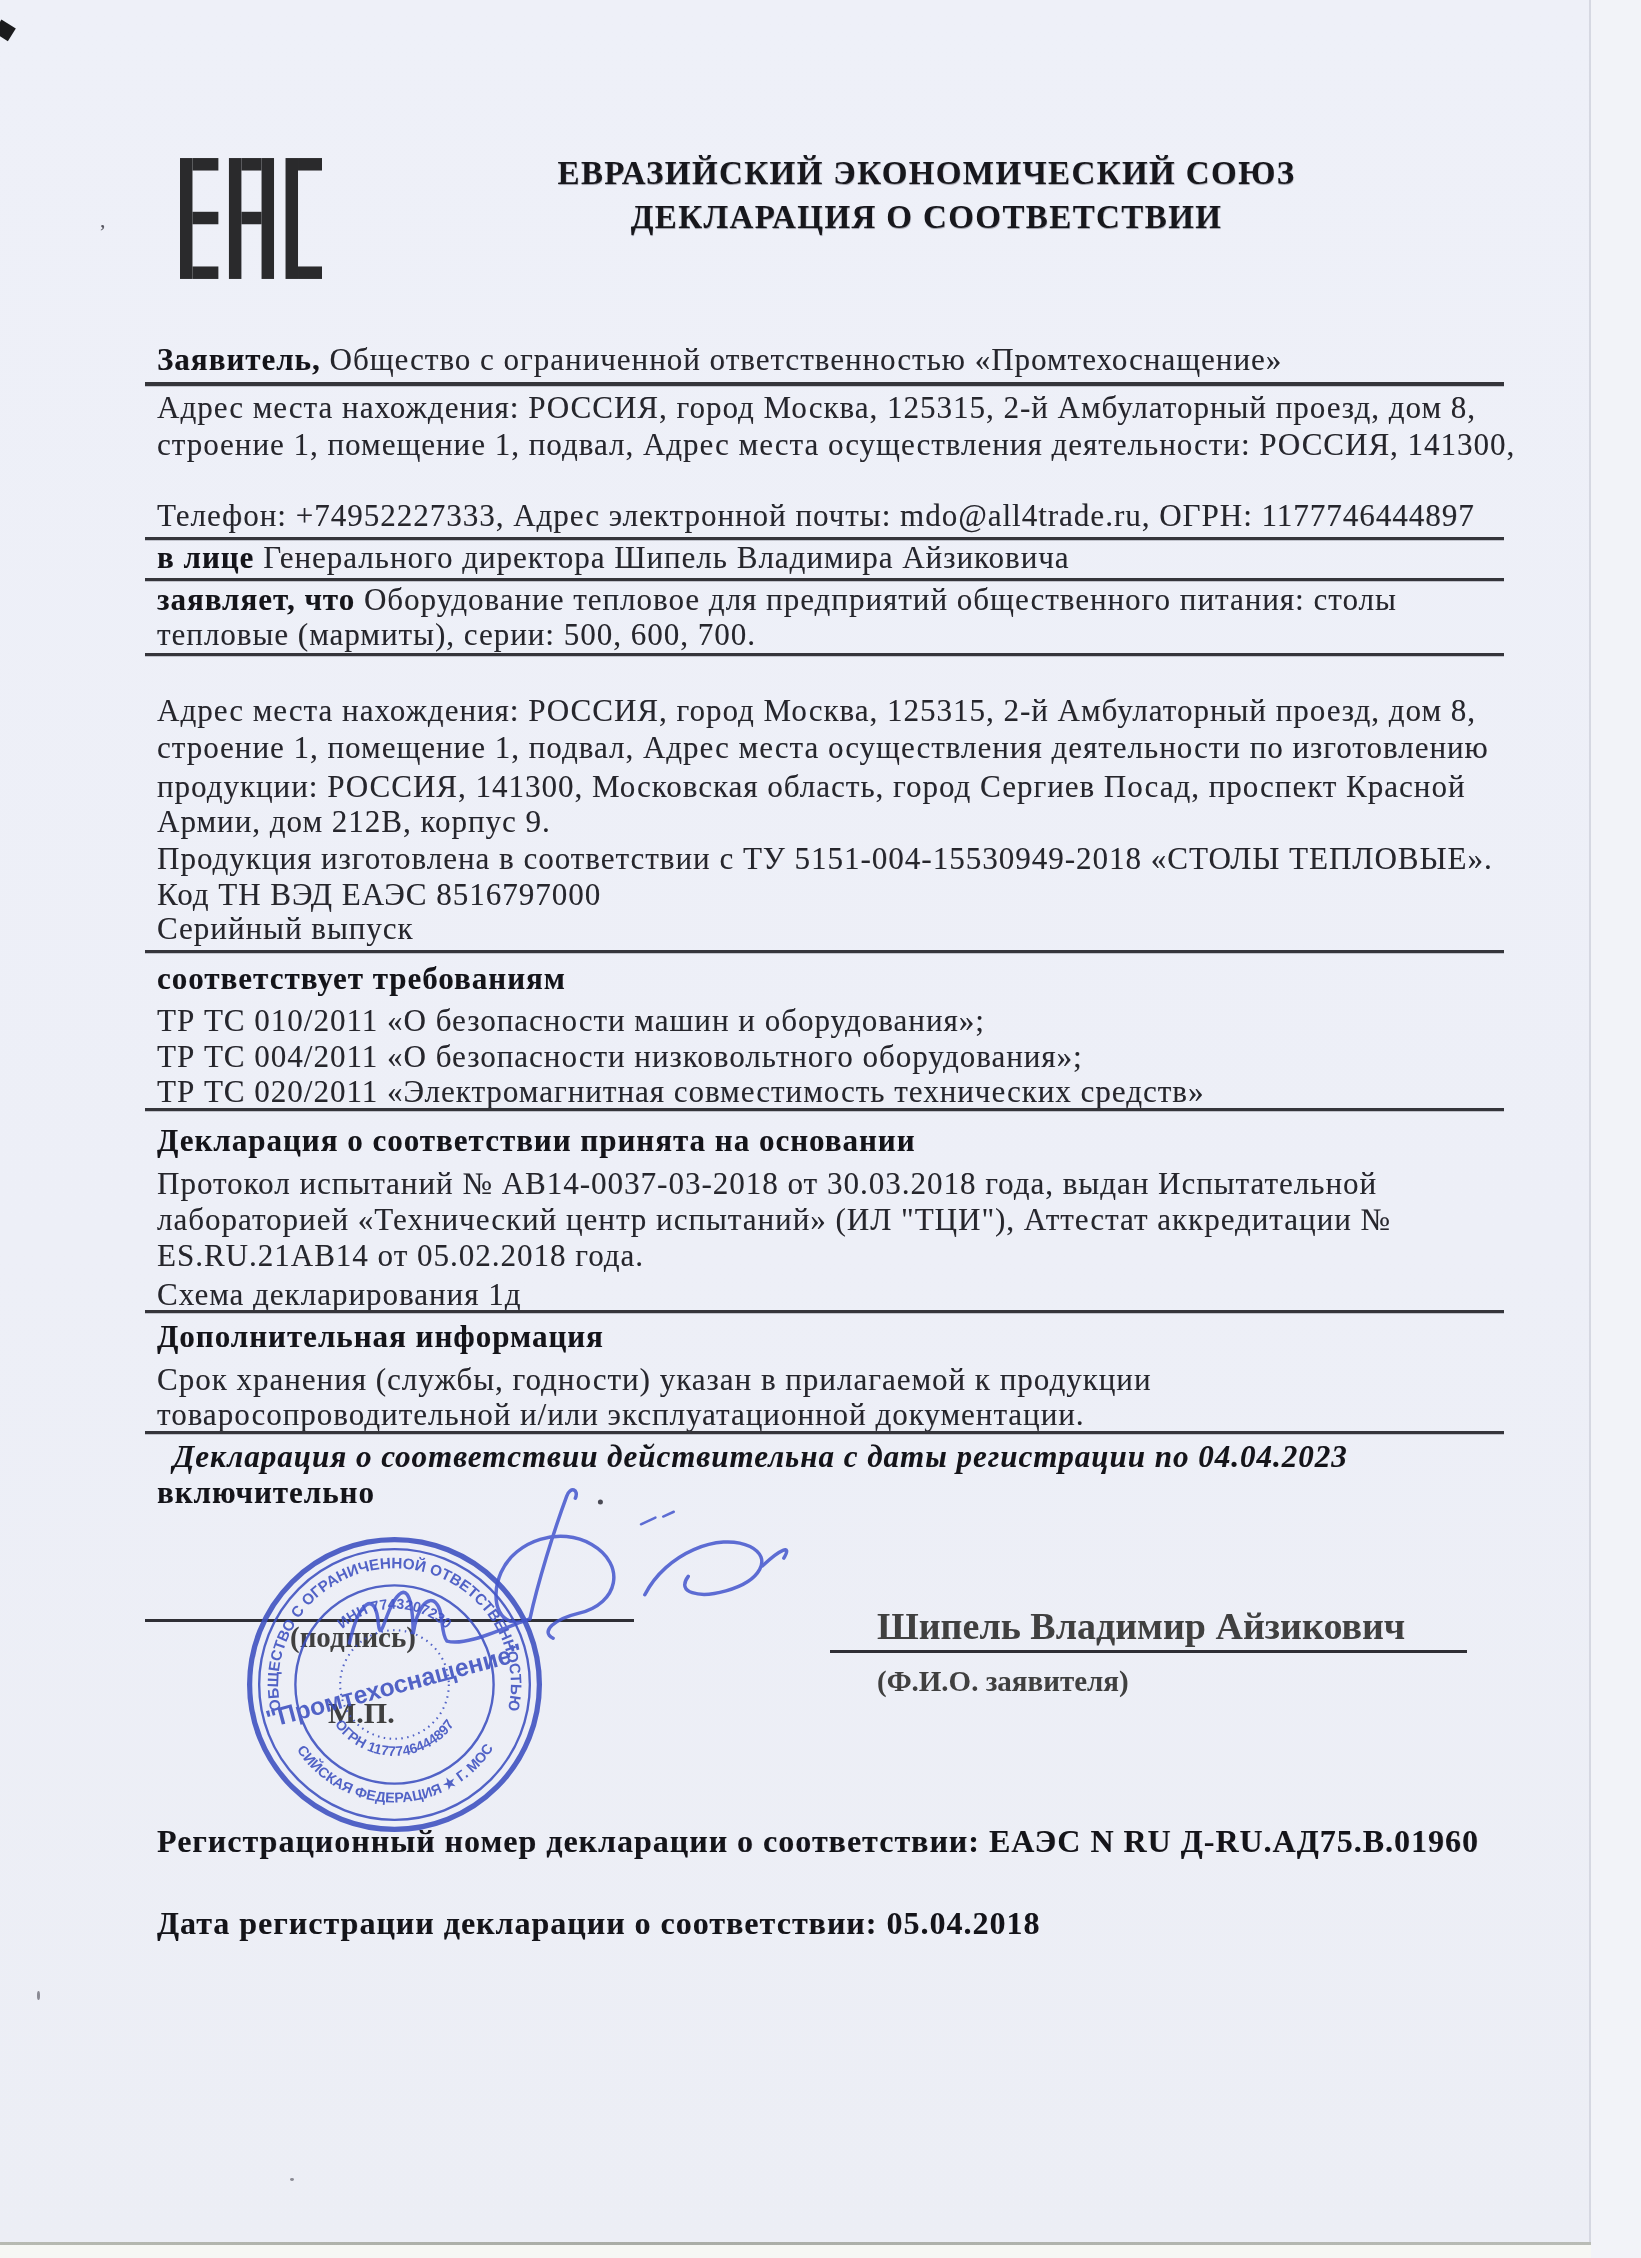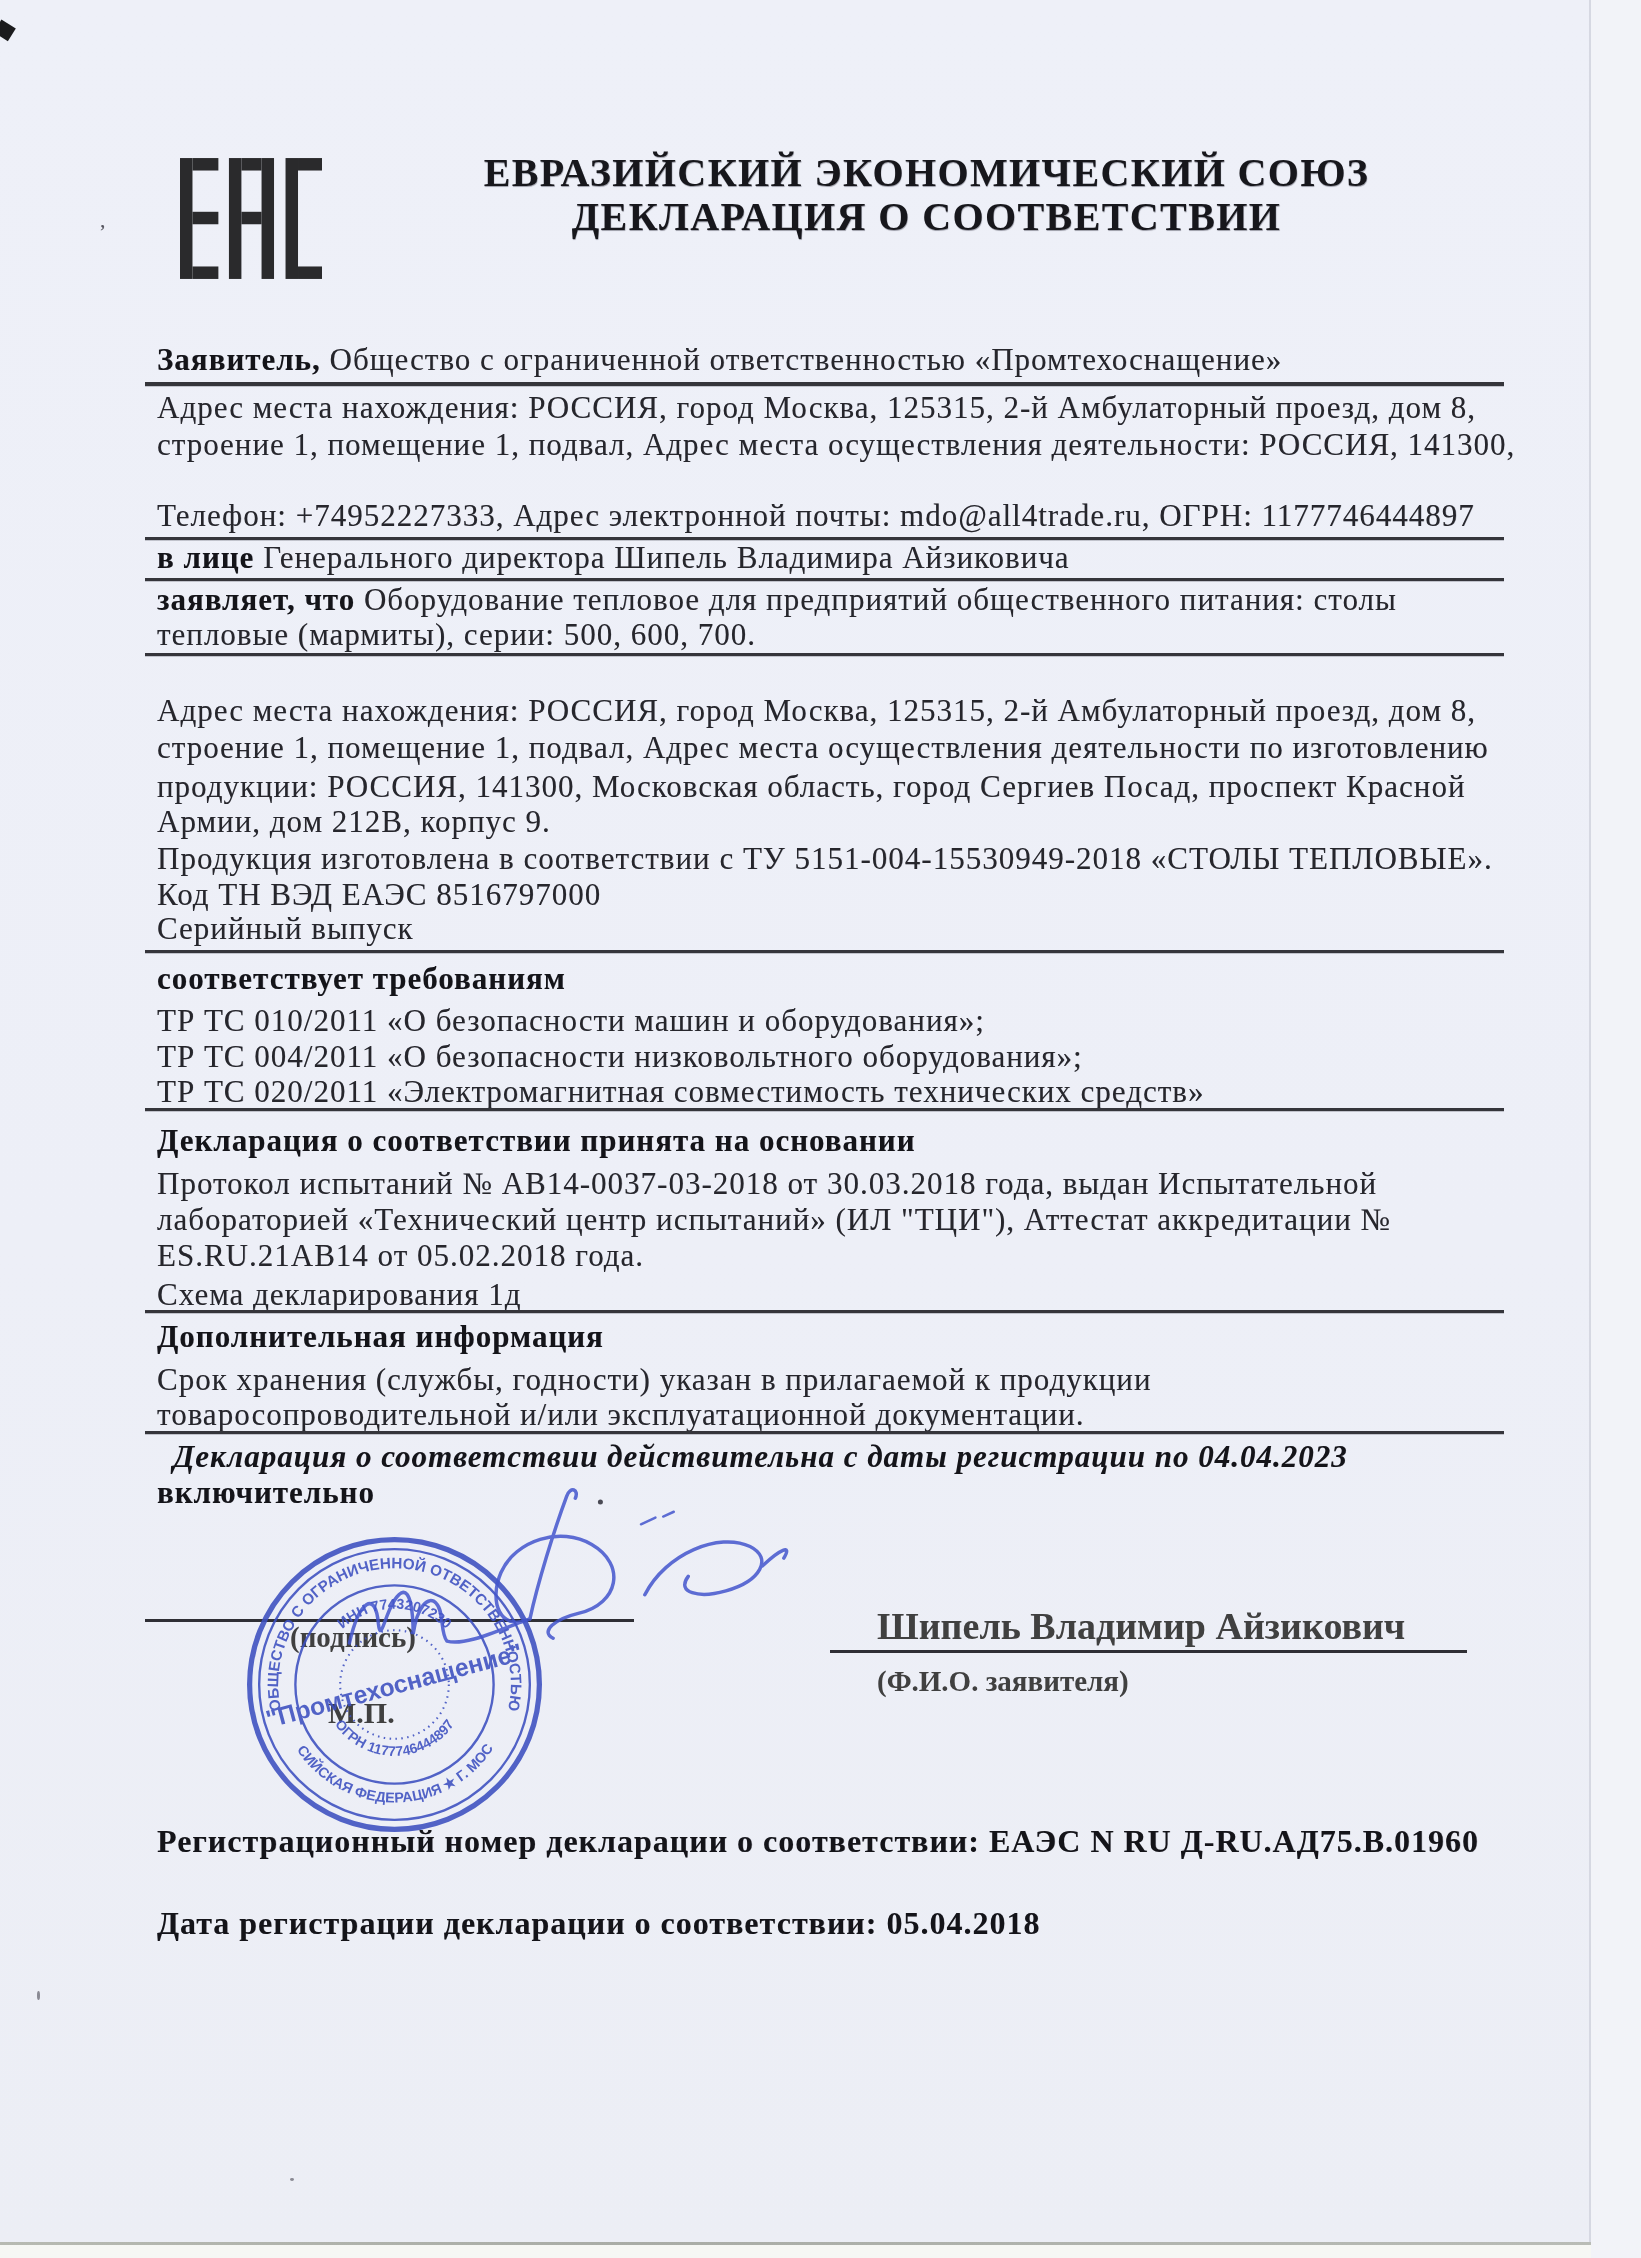--- a/index.html
+++ b/index.html
@@ -16,21 +16,21 @@
   .edge-bottom-strip{position:absolute;left:0;top:2245px;width:1591px;height:13.5px;background:#f6f7f4;}
   .corner-mark{position:absolute;left:-3.9px;top:23px;width:17.4px;height:15.4px;background:#1b1b1d;transform:rotate(32deg);}
   .speck{position:absolute;background:#8a8a94;border-radius:50%;}
 
   .t{position:absolute;font-size:31px;color:#26262c;white-space:nowrap;letter-spacing:1px;
      text-shadow:0.3px 0.4px 0.6px rgba(55,55,70,0.35);}
   .b{font-weight:bold;color:#141419;}
   .rule{position:absolute;left:145px;width:1359px;height:2.9px;background:#35353b;box-shadow:0 1px 0 rgba(60,60,70,.25);}
 
   .title-wrap{position:absolute;left:328px;top:151px;width:1197px;text-align:center;}
-  .title-line{font-size:40px;font-weight:bold;color:#17171c;letter-spacing:1.4px;line-height:44px;
+  .title-line{font-size:33px;font-weight:bold;color:#17171c;letter-spacing:1.4px;line-height:44px;
       text-shadow:0.4px 0.5px 0.7px rgba(40,40,55,0.4);white-space:nowrap;}
 
   .sig-line{position:absolute;height:2.9px;background:#2f2f35;}
   .cap{position:absolute;font-size:29px;color:#404040;text-align:left;white-space:nowrap;font-weight:bold;}
 
   .reg{font-size:32px;}
 
   svg{display:block;}
   .overlay{position:absolute;left:0;top:0;pointer-events:none;}
 </style>

